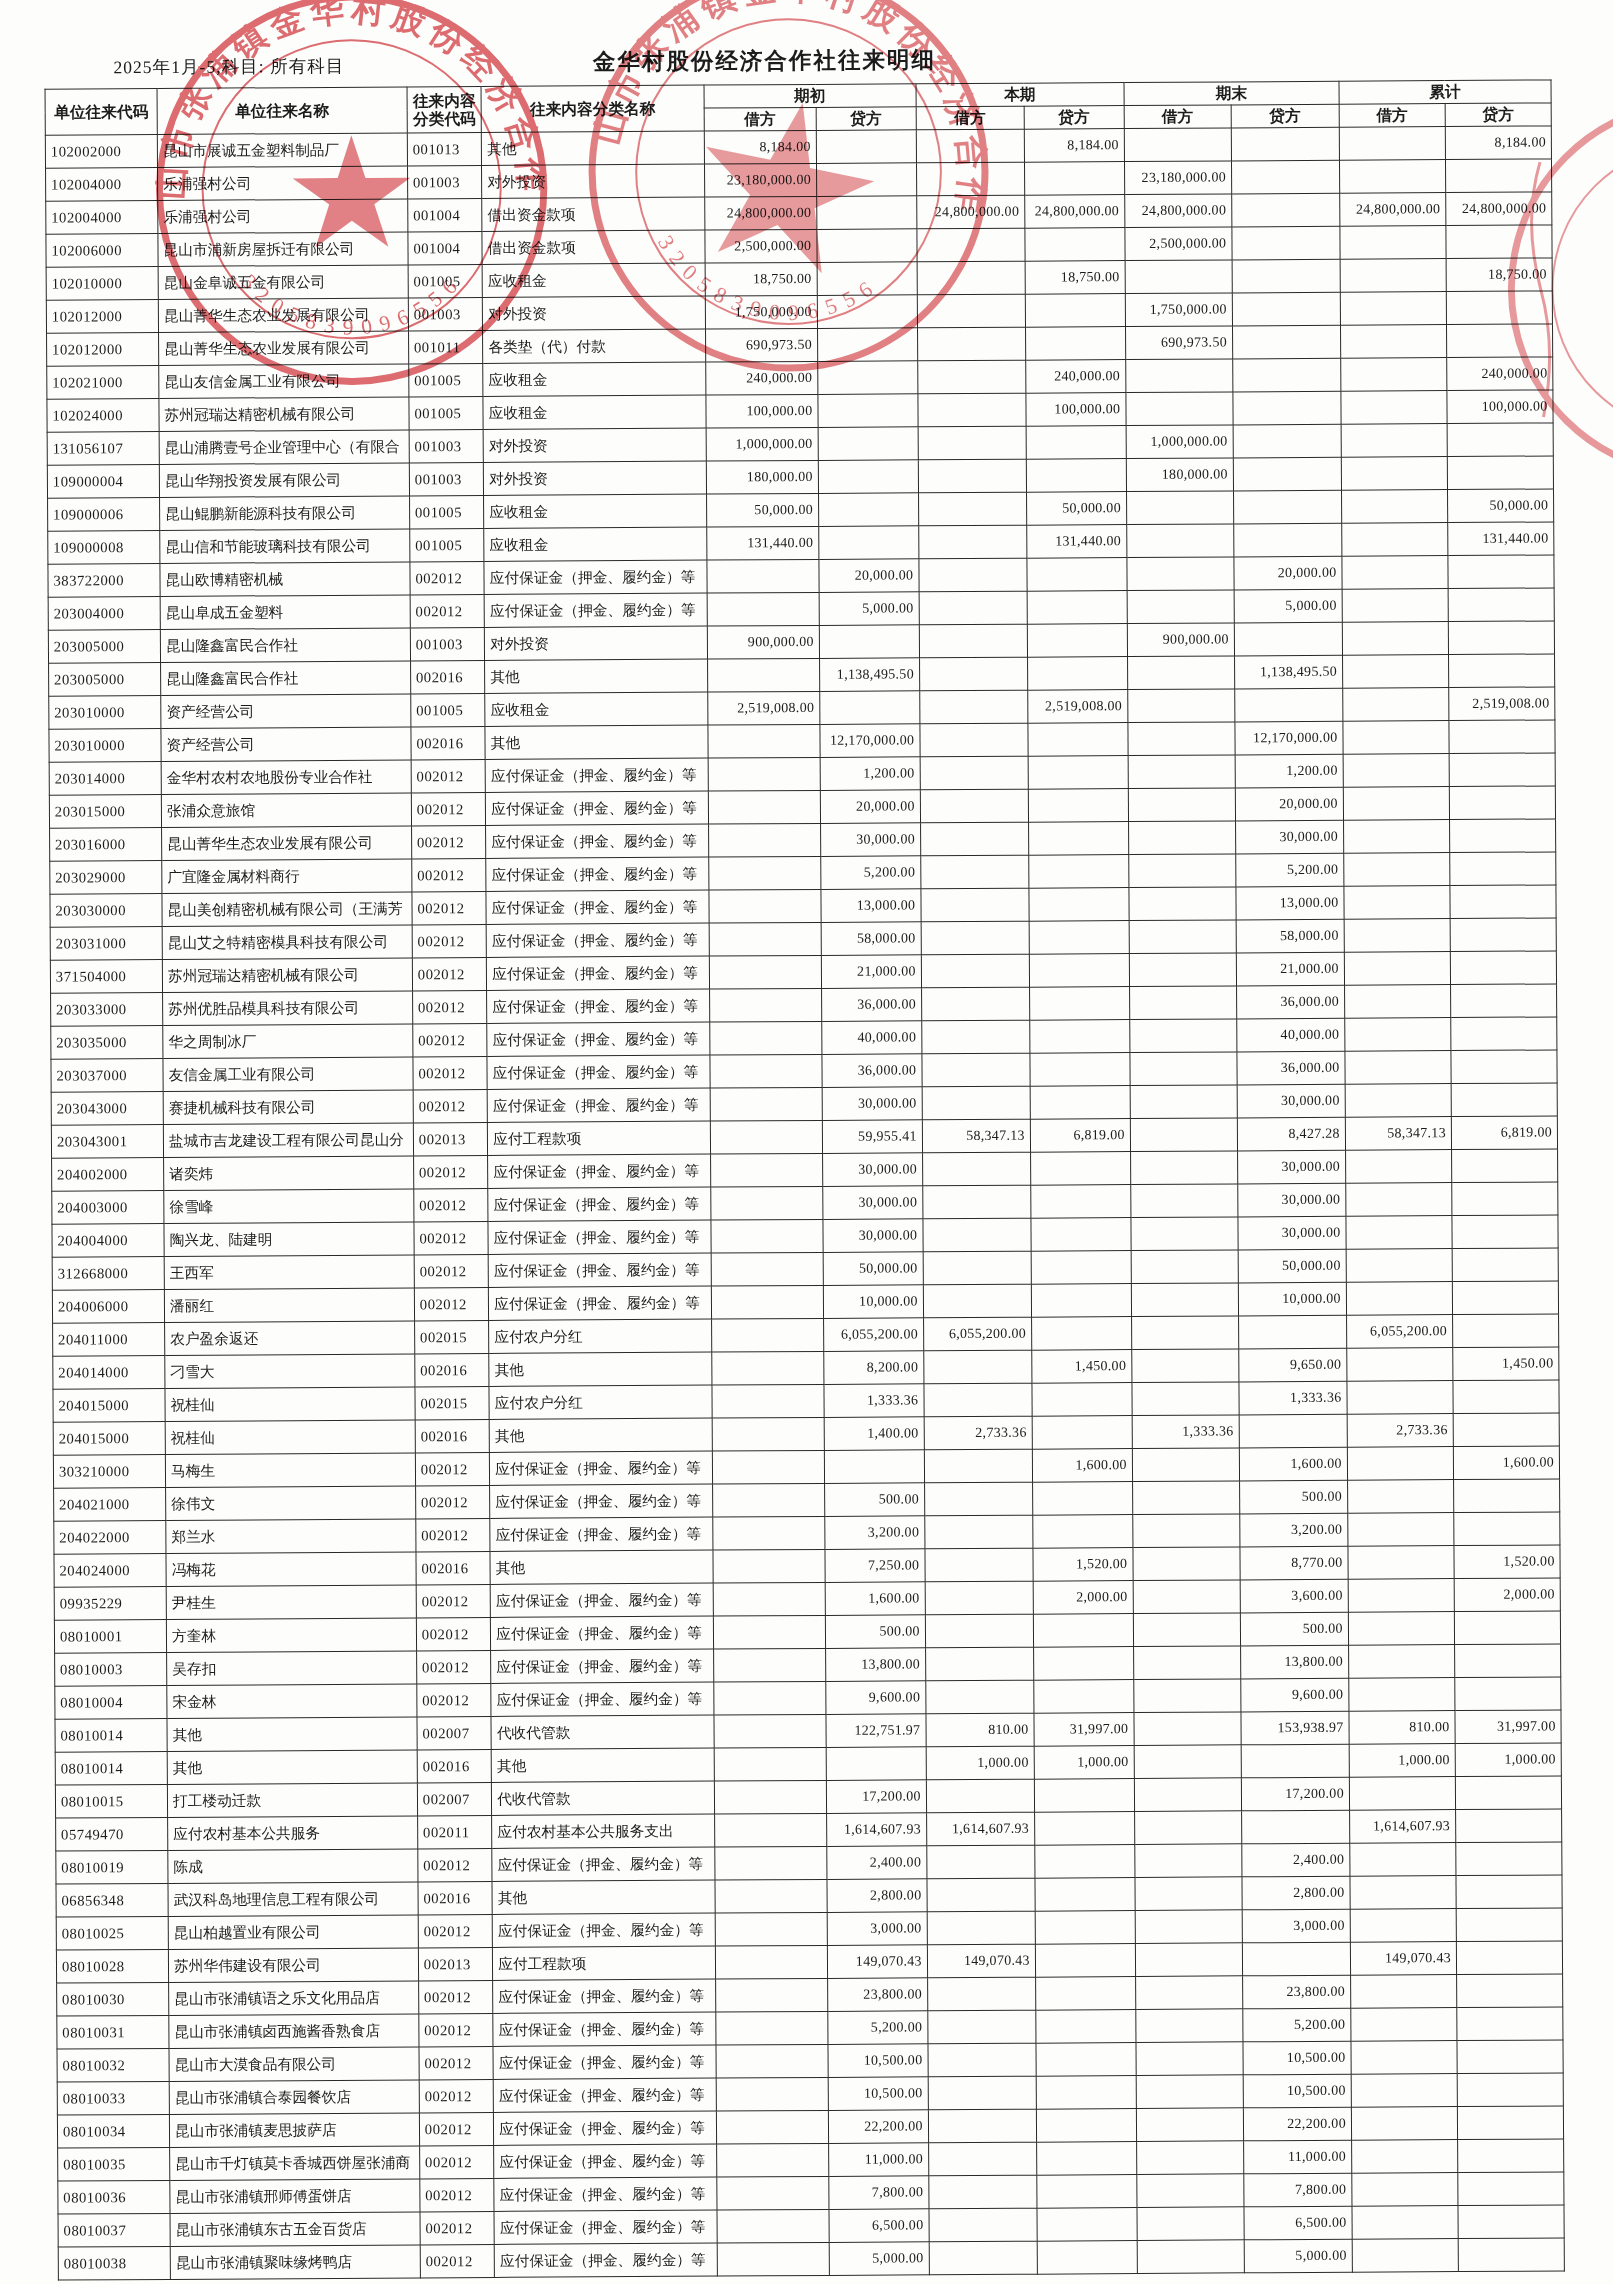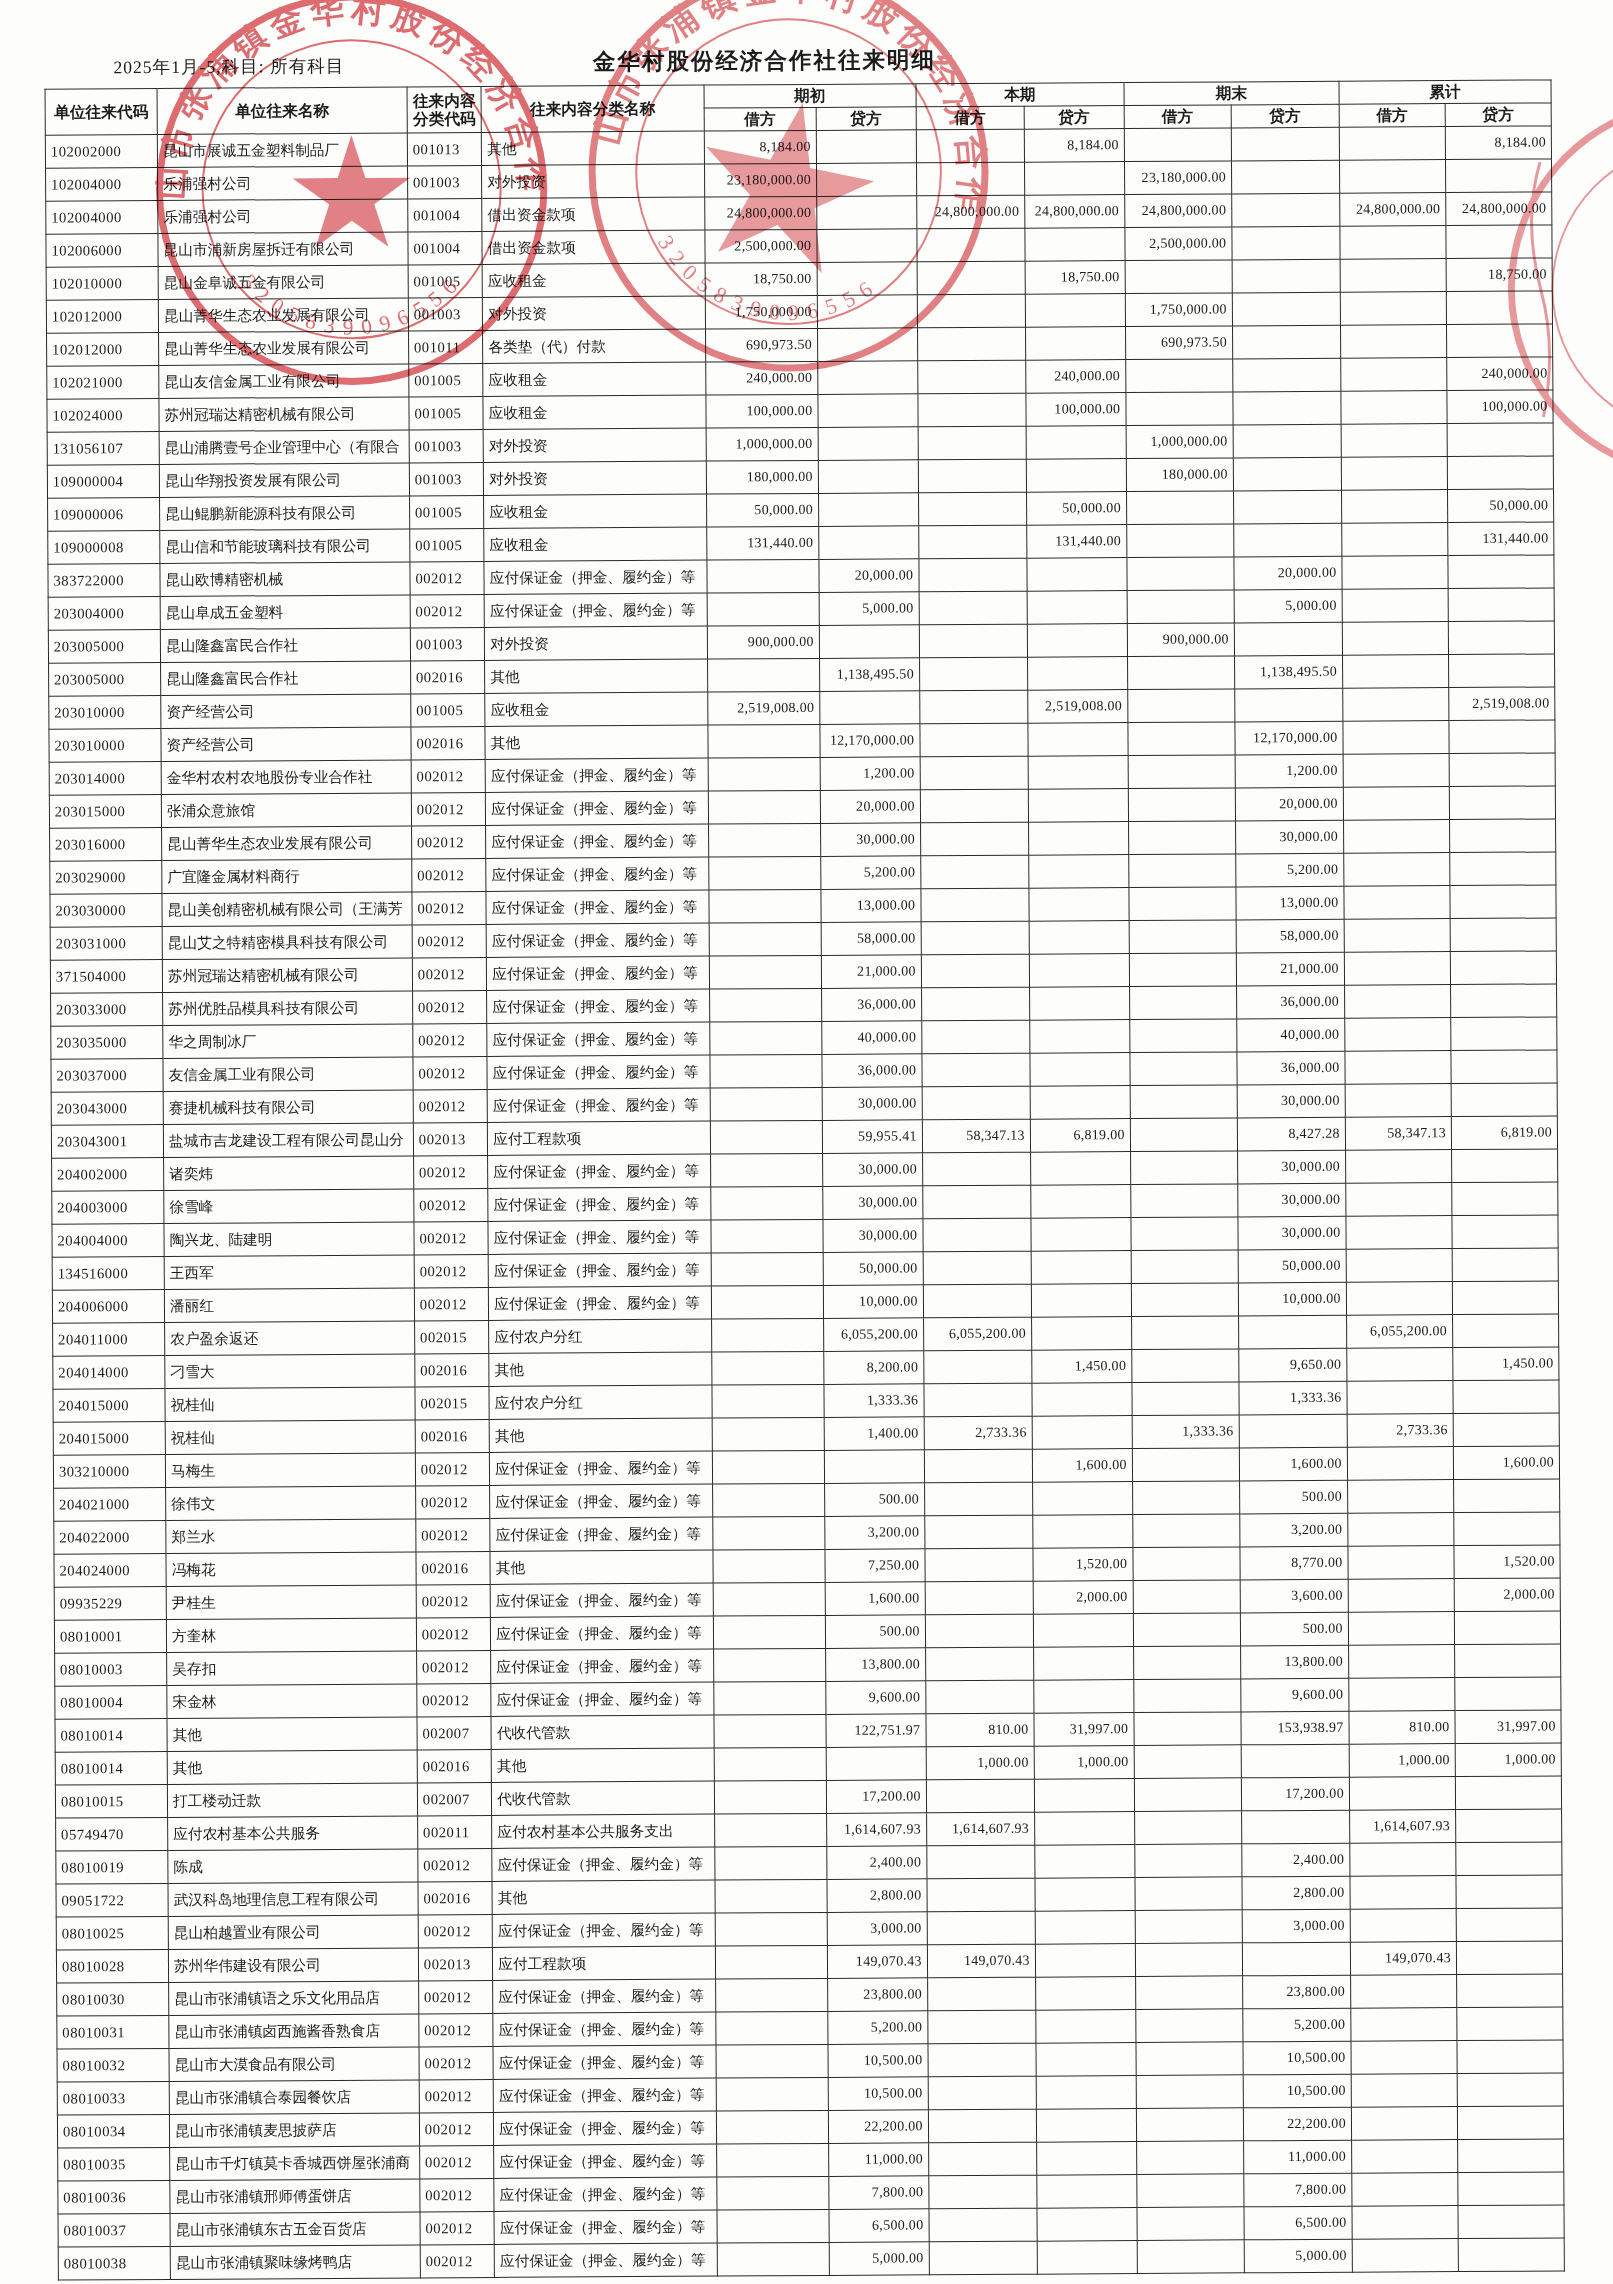--- a/index.html
+++ b/index.html
@@ -559,21 +559,21 @@
           <td class="c-num"></td>
           <td class="c-num">30,000.00</td>
           <td class="c-num"></td>
           <td class="c-num"></td>
           <td class="c-num"></td>
           <td class="c-num">30,000.00</td>
           <td class="c-num"></td>
           <td class="c-num"></td>
         </tr>
         <tr>
-          <td class="c-left c-code">134516000</td>
+          <td class="c-left c-code">312668000</td>
           <td class="c-left">王西军</td>
           <td class="c-left c-code">002012</td>
           <td class="c-left">应付保证金（押金、履约金）等</td>
           <td class="c-num"></td>
           <td class="c-num">50,000.00</td>
           <td class="c-num"></td>
           <td class="c-num"></td>
           <td class="c-num"></td>
           <td class="c-num">50,000.00</td>
           <td class="c-num"></td>
@@ -825,21 +825,21 @@
           <td class="c-num"></td>
           <td class="c-num">2,400.00</td>
           <td class="c-num"></td>
           <td class="c-num"></td>
           <td class="c-num"></td>
           <td class="c-num">2,400.00</td>
           <td class="c-num"></td>
           <td class="c-num"></td>
         </tr>
         <tr>
-          <td class="c-left c-code">09051722</td>
+          <td class="c-left c-code">06856348</td>
           <td class="c-left">武汉科岛地理信息工程有限公司</td>
           <td class="c-left c-code">002016</td>
           <td class="c-left">其他</td>
           <td class="c-num"></td>
           <td class="c-num">2,800.00</td>
           <td class="c-num"></td>
           <td class="c-num"></td>
           <td class="c-num"></td>
           <td class="c-num">2,800.00</td>
           <td class="c-num"></td>

